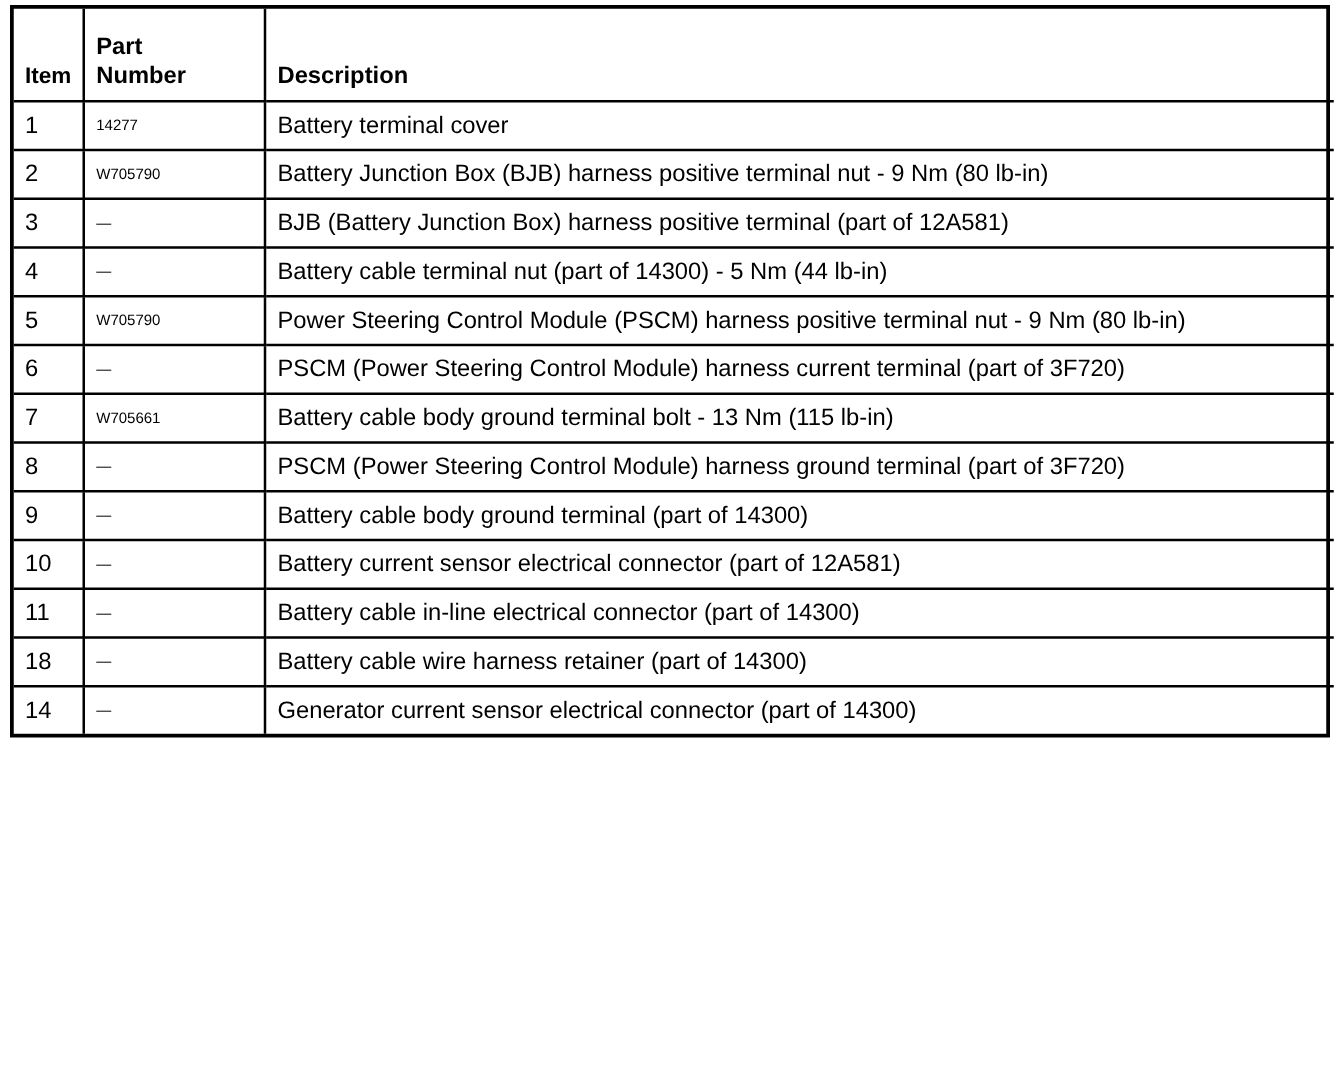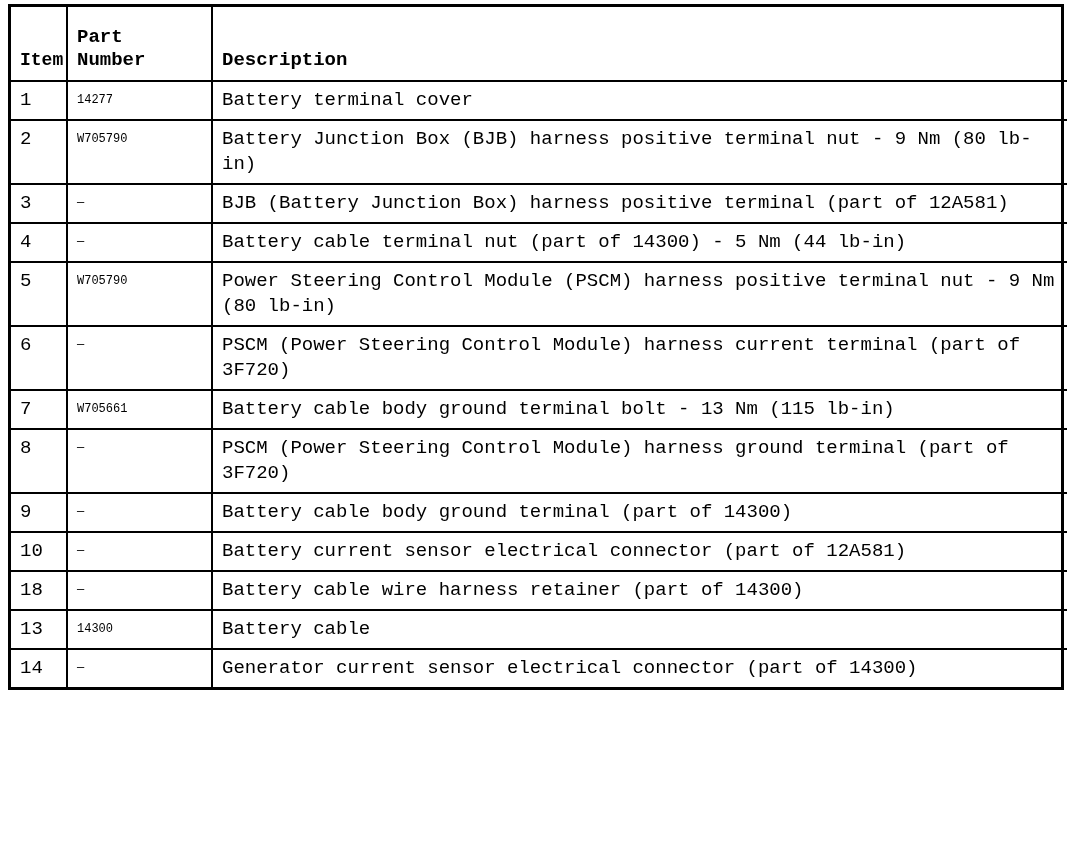--- a/index.html
+++ b/index.html
@@ -31,21 +31,20 @@
   table.parts-table col.col-desc { width: 855px; }
 
   table.parts-table th,
   table.parts-table td {
     border: 1px solid #000;
     padding: 6px 8px 6px 9px;
     vertical-align: top;
     font-size: 19px;
     line-height: 25px;
     text-align: left;
-    font-family: Liberation Mono, monospace;
   }
   table.parts-table thead th {
     font-weight: bold;
     font-size: 19px;
     line-height: 23px;
     vertical-align: bottom;
     padding-bottom: 8px;
     height: 74px;
     box-sizing: border-box;
   }
@@ -154,28 +153,28 @@
           <td class="cell-item">9</td>
           <td class="cell-part">—</td>
           <td class="cell-desc">Battery cable body ground terminal (part of 14300)</td>
         </tr>
         <tr>
           <td class="cell-item">10</td>
           <td class="cell-part">—</td>
           <td class="cell-desc">Battery current sensor electrical connector (part of 12A581)</td>
         </tr>
         <tr>
+          <td class="cell-item">11</td>
+          <td class="cell-part">—</td>
+          <td class="cell-desc">Battery cable in-line electrical connector (part of 14300)</td>
+        </tr>
+        <tr>
           <td class="cell-item">18</td>
           <td class="cell-part">—</td>
           <td class="cell-desc">Battery cable wire harness retainer (part of 14300)</td>
-        </tr>
-        <tr>
-          <td class="cell-item">13</td>
-          <td class="cell-part">14300</td>
-          <td class="cell-desc">Battery cable</td>
         </tr>
         <tr>
           <td class="cell-item">14</td>
           <td class="cell-part">—</td>
           <td class="cell-desc">Generator current sensor electrical connector (part of 14300)</td>
         </tr>
       </tbody>
     </table>
   </div>
 </div>

